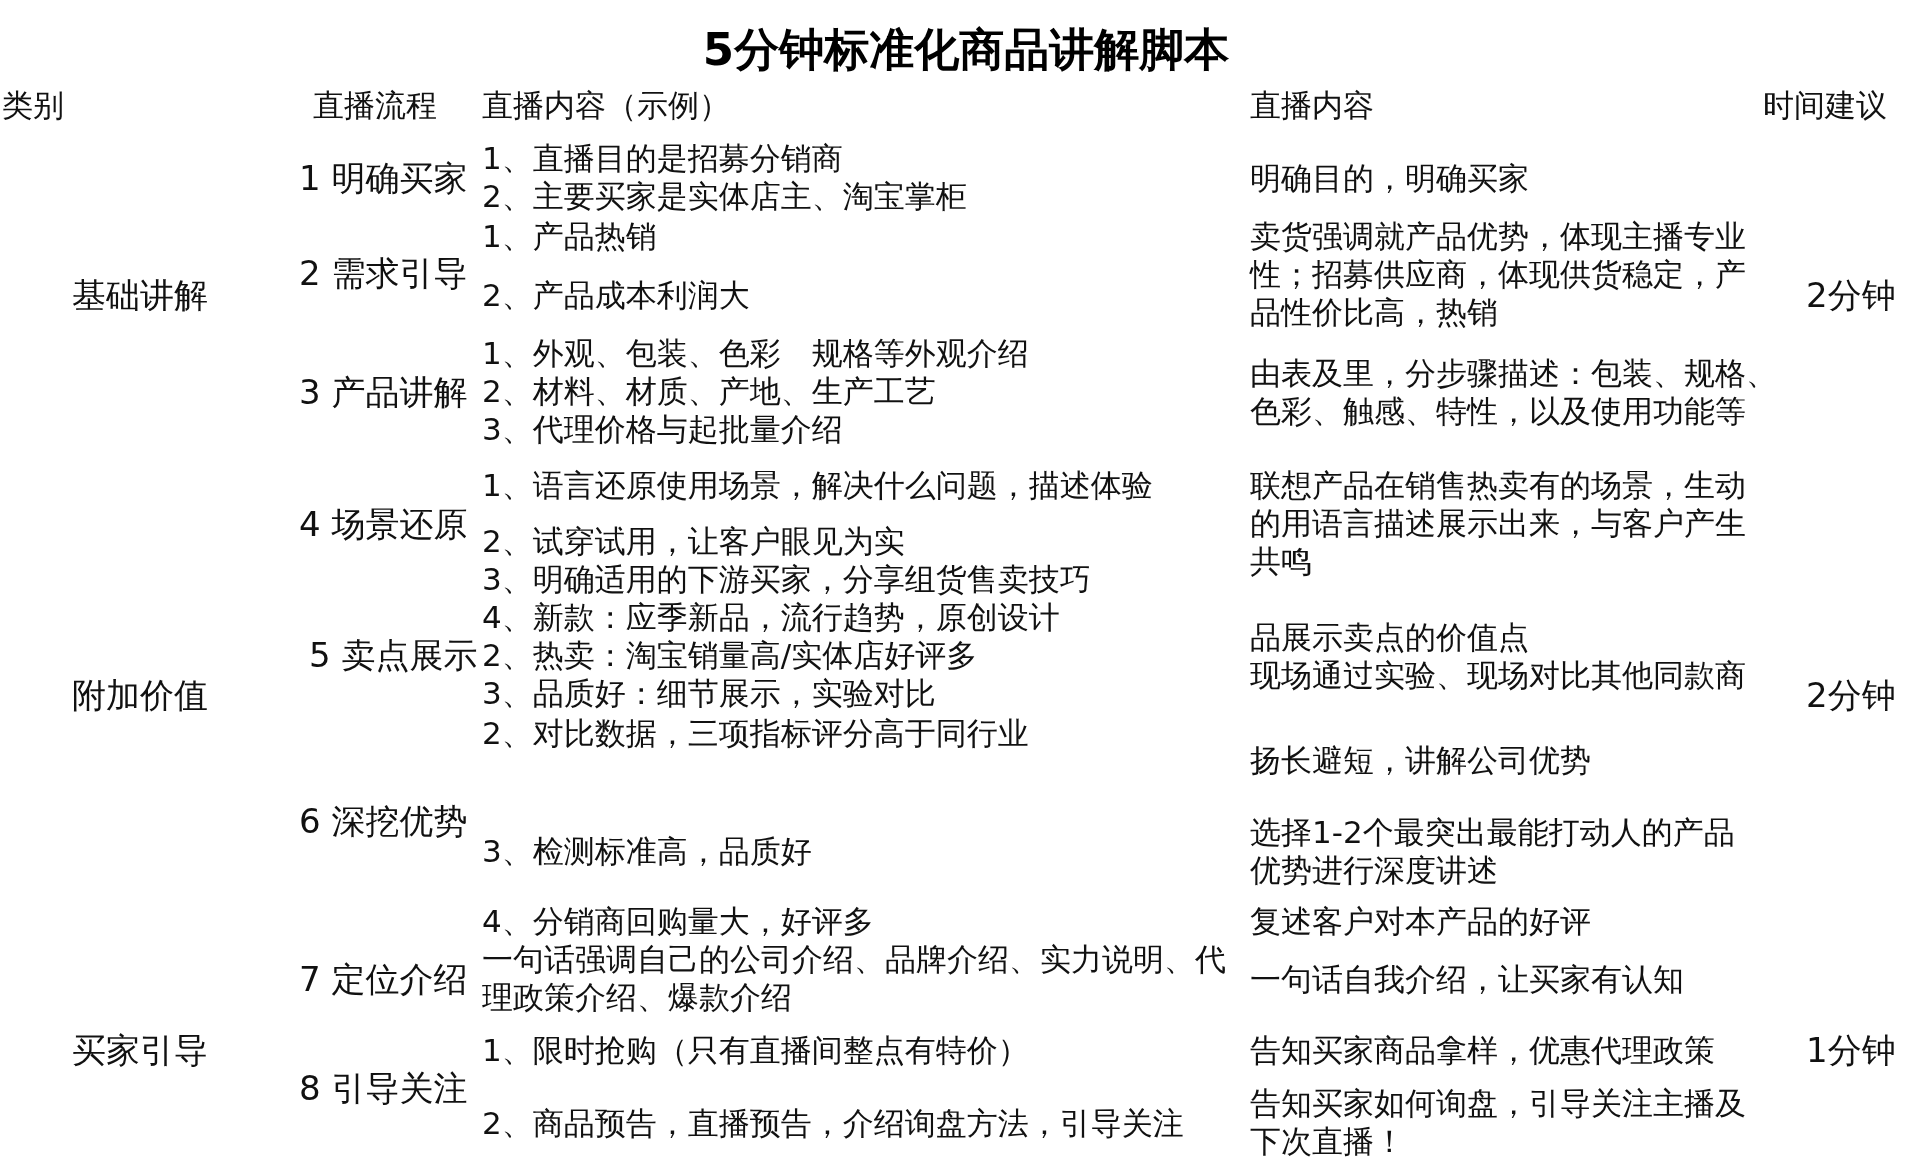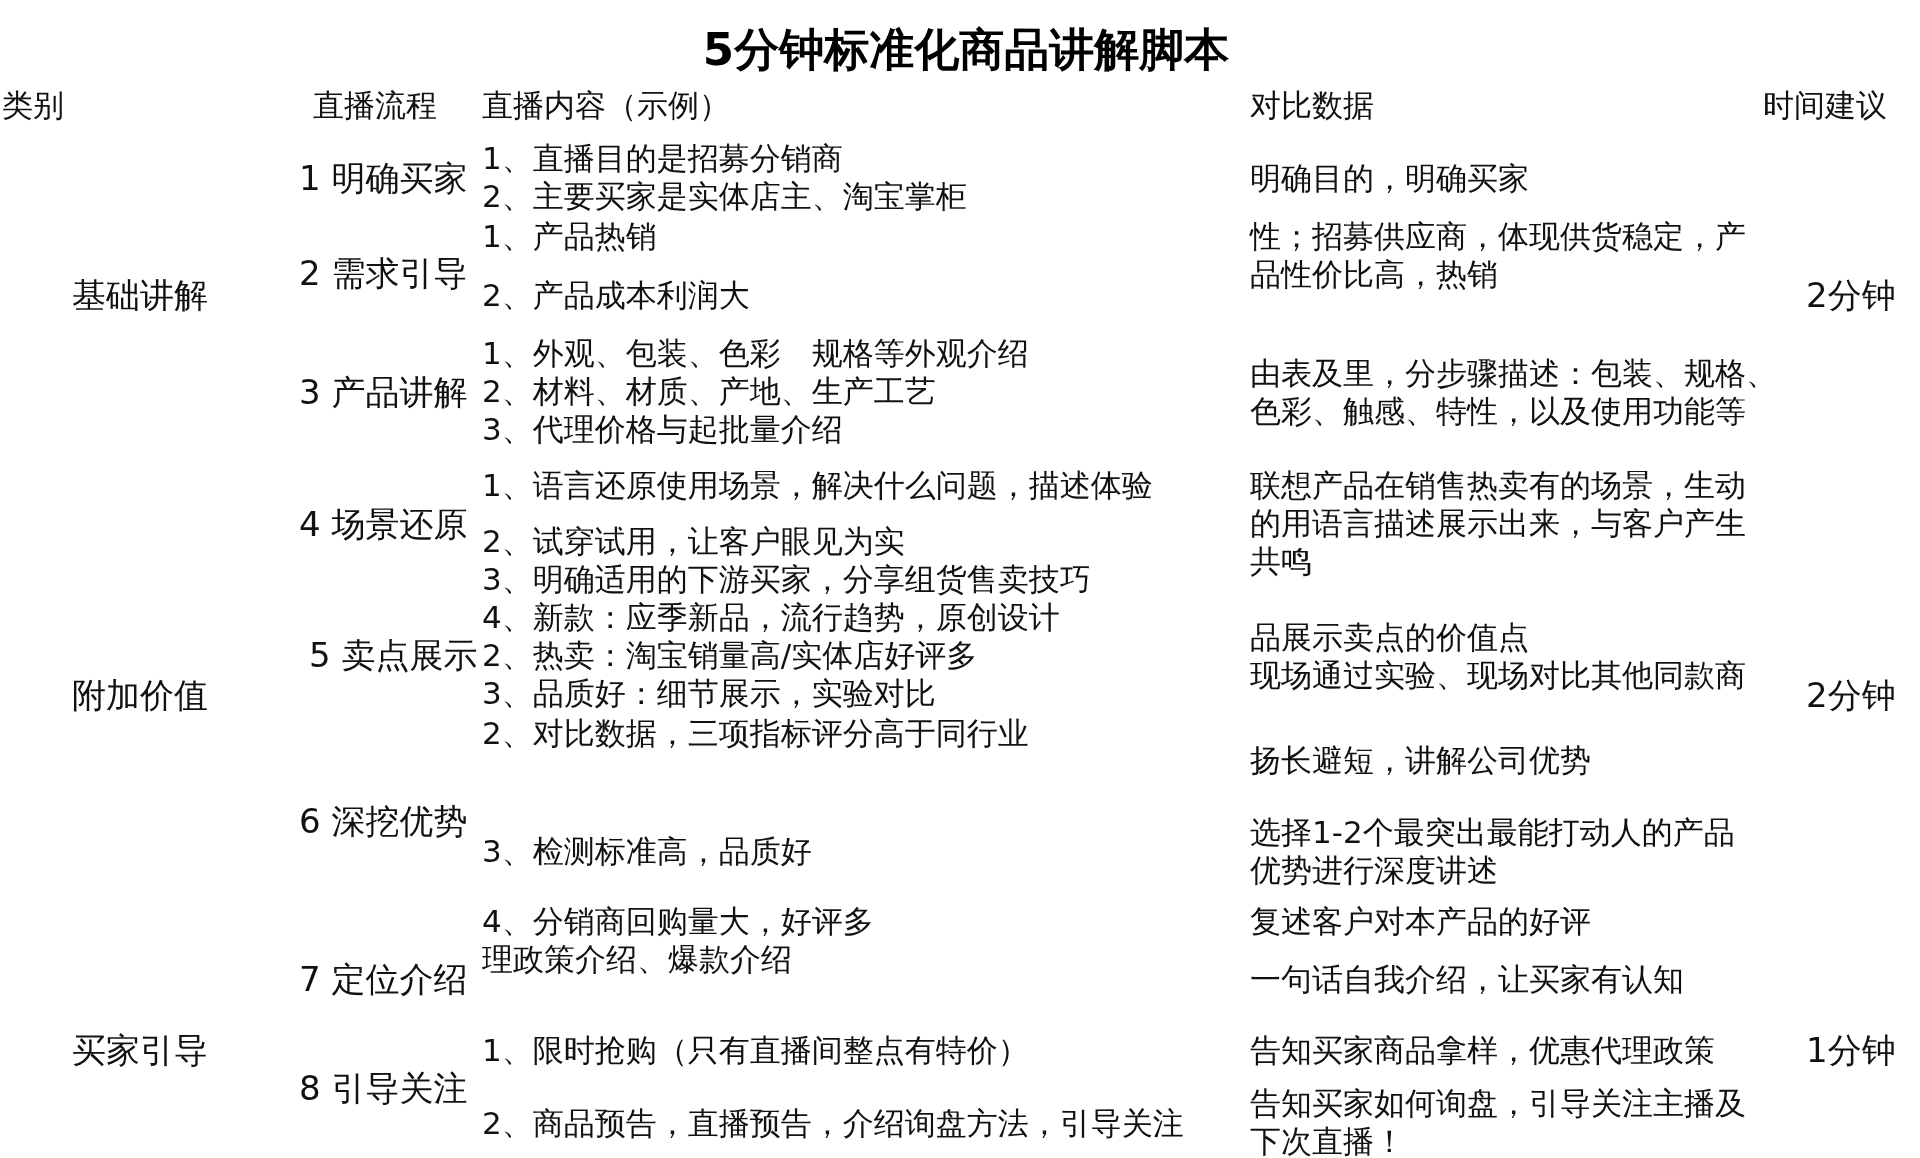--- a/index.html
+++ b/index.html
@@ -13,21 +13,21 @@
   .block div { height:38px; }
 </style>
 </head>
 <body>
 
 <div class="title">5分钟标准化商品讲解脚本</div>
 
 <div class="t hdr" style="left:2px; top:86px;">类别</div>
 <div class="t hdr" style="left:313px; top:86px;">直播流程</div>
 <div class="t hdr" style="left:482px; top:86px;">直播内容（示例）</div>
-<div class="t hdr" style="left:1250px; top:86px;">对比数据</div>
+<div class="t hdr" style="left:1250px; top:86px;">直播内容</div>
 <div class="t hdr" style="left:1763px; top:86px;">时间建议</div>
 
 <div class="t" style="left:72px; top:276px;">基础讲解</div>
 <div class="t" style="left:72px; top:676px;">附加价值</div>
 <div class="t" style="left:72px; top:1031px;">买家引导</div>
 
 <div class="t" style="left:1806px; top:276px;">2分钟</div>
 <div class="t" style="left:1806px; top:676px;">2分钟</div>
 <div class="t" style="left:1806px; top:1031px;">1分钟</div>
 
@@ -41,20 +41,21 @@
 </div>
 
 <div class="t" style="left:299px; top:254px;">2 需求引导</div>
 <div class="block" style="left:482px; top:217px;">
   <div>1、产品热销</div>
 </div>
 <div class="block" style="left:482px; top:276px;">
   <div>2、产品成本利润大</div>
 </div>
 <div class="block" style="left:1250px; top:217px;">
+  <div>卖货强调就产品优势，体现主播专业</div>
   <div>性；招募供应商，体现供货稳定，产</div>
   <div>品性价比高，热销</div>
 </div>
 
 <div class="t" style="left:299px; top:373px;">3 产品讲解</div>
 <div class="block" style="left:482px; top:334px;">
   <div>1、外观、包装、色彩　规格等外观介绍</div>
   <div>2、材料、材质、产地、生产工艺</div>
   <div>3、代理价格与起批量介绍</div>
 </div>
@@ -104,20 +105,21 @@
 <div class="block" style="left:1250px; top:813px;">
   <div>选择1-2个最突出最能打动人的产品</div>
   <div>优势进行深度讲述</div>
 </div>
 <div class="block" style="left:1250px; top:902px;">
   <div>复述客户对本产品的好评</div>
 </div>
 
 <div class="t" style="left:299px; top:960px;">7 定位介绍</div>
 <div class="block" style="left:482px; top:940px;">
+  <div>一句话强调自己的公司介绍、品牌介绍、实力说明、代</div>
   <div>理政策介绍、爆款介绍</div>
 </div>
 <div class="block" style="left:1250px; top:960px;">
   <div>一句话自我介绍，让买家有认知</div>
 </div>
 
 <div class="t" style="left:299px; top:1069px;">8 引导关注</div>
 <div class="block" style="left:482px; top:1031px;">
   <div>1、限时抢购（只有直播间整点有特价）</div>
 </div>

